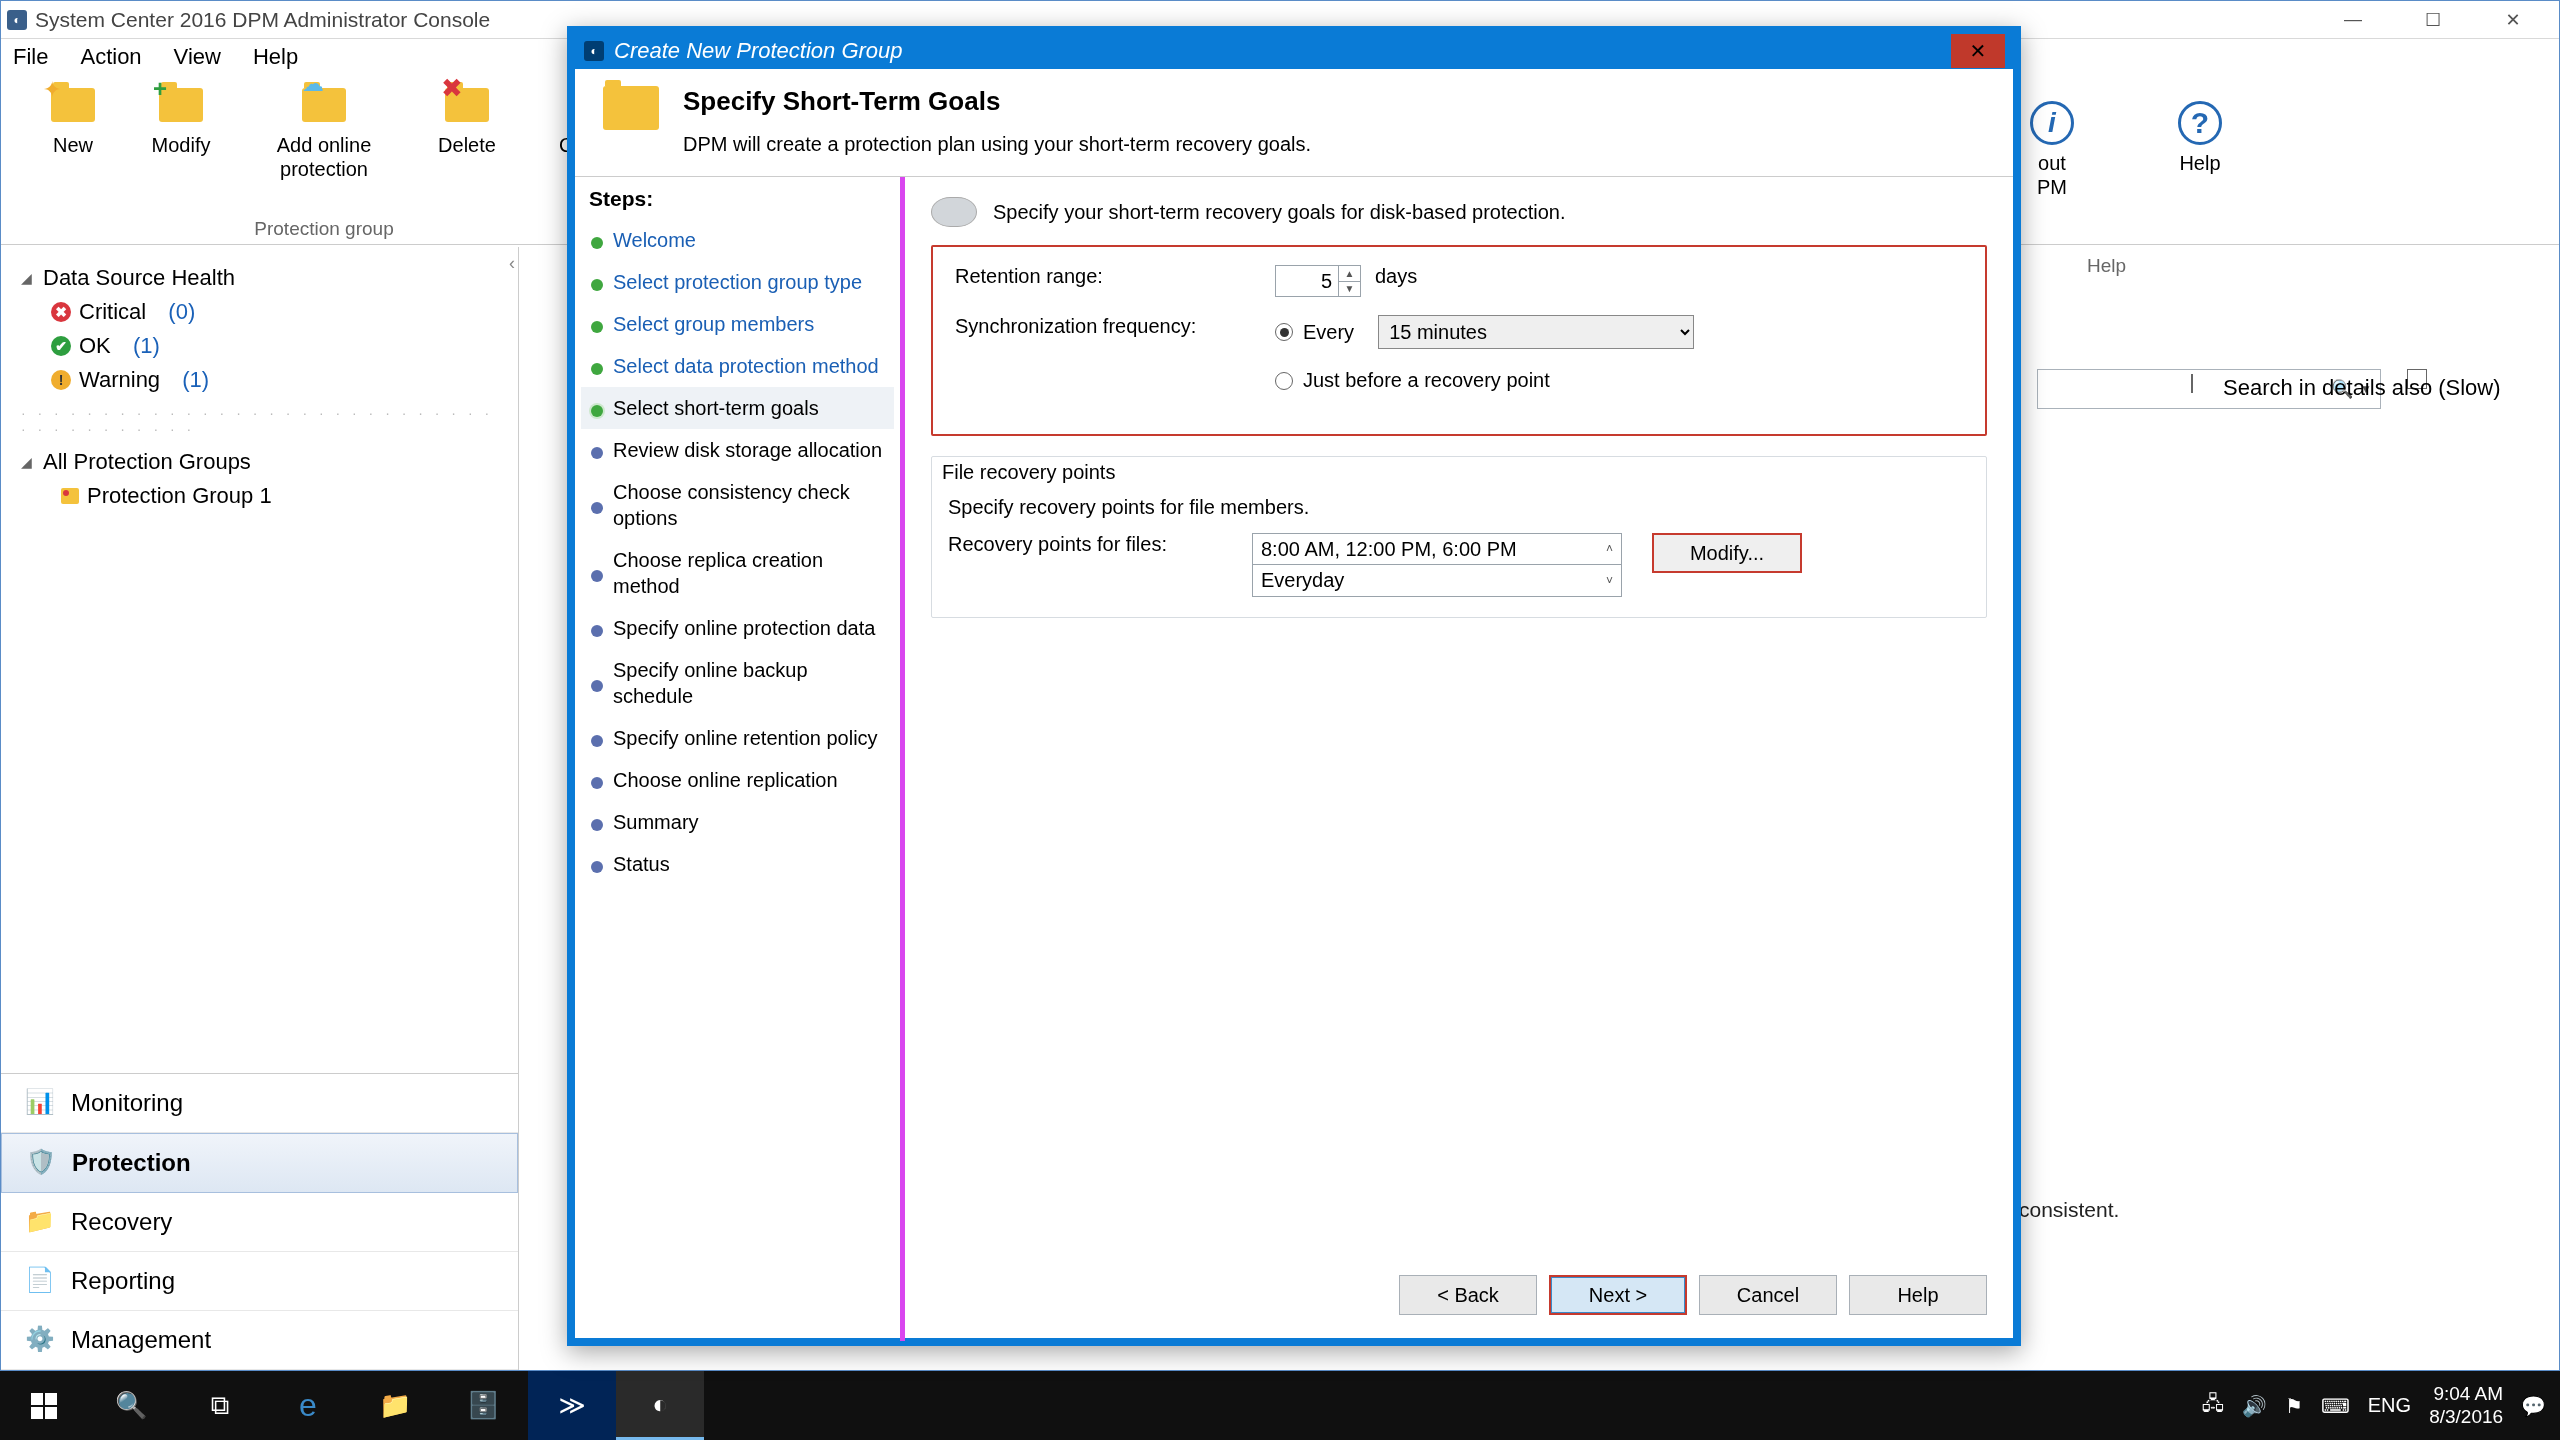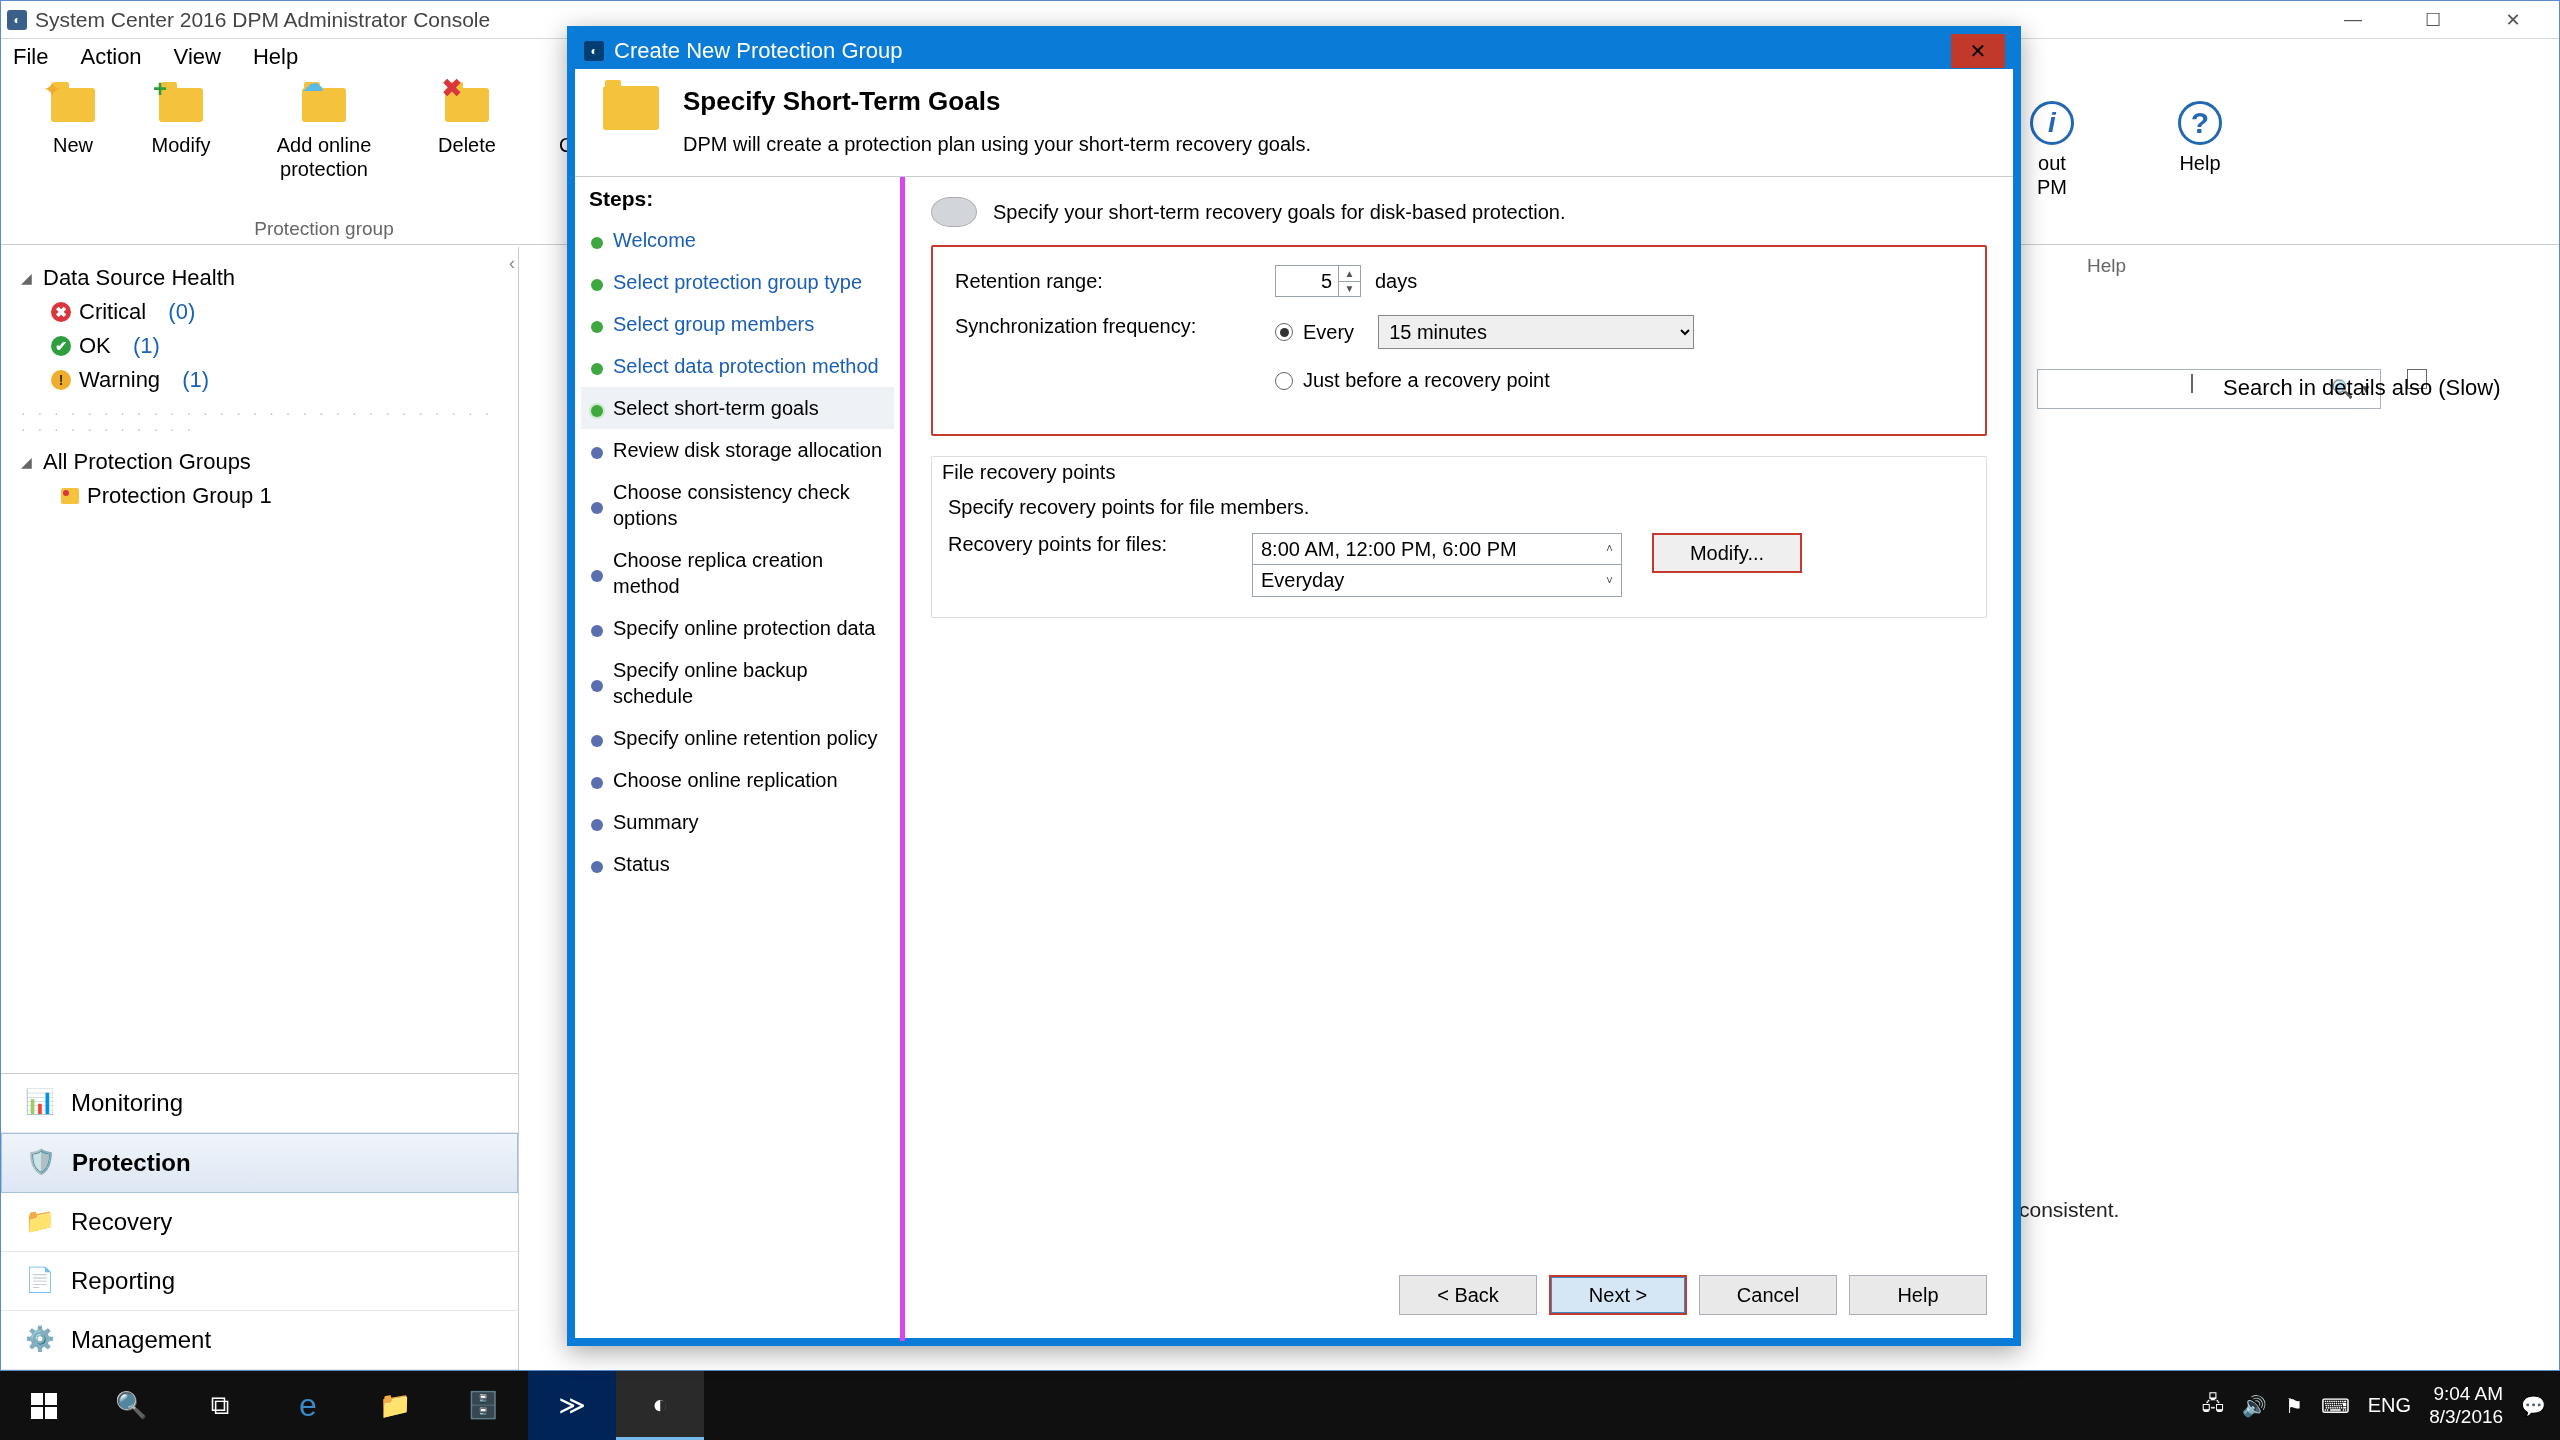--- a/index.html
+++ b/index.html
@@ -44,42 +44,42 @@
 .nav-item.active { background: linear-gradient(#f0f4fa,#dde7f3); border:1px solid #a7bfde; font-weight:bold;}
 .nav-icon { width: 30px; height: 30px; display:inline-block; }
 
 .main-panel { flex: 1; position: relative; }
 .collapse-handle { position:absolute; top:6px; left:-10px; font-size:18px; color:#888;}
 
 
 .dialog { position: absolute; top: 26px; left: 567px; width: 1454px; height: 1320px; background: #fff; border: 8px solid #0a7bd6; box-shadow: 0 6px 24px rgba(0,0,0,0.35); z-index: 100; }
 .dlg-title { height: 36px; background: #0a7bd6; color: #fff; display: flex; align-items: center; padding: 0 10px; margin:-1px;}
 .dlg-title-icon { width:20px;height:20px;background:#003e73;border-radius:3px;margin-right:10px;display:flex;align-items:center;justify-content:center;font-size:12px;}
-.dlg-title-text { font-size: 22px; flex:1;}
+.dlg-title-text { font-size: 22px; flex:1;font-style:italic;}
 .dlg-close { width: 54px; height: 34px; background:#c0392b; color:#000; display:flex;align-items:center;justify-content:center;font-size:20px; margin-top:-1px; margin-right:-1px;}
 .dlg-header { padding: 18px 28px 20px 28px; display:flex; gap:22px; border-bottom:1px solid #ccc;}
 .dlg-header-icon { width:58px;height:52px; }
 .dlg-header-text h2 { font-size: 26px; font-weight:bold; margin-bottom:16px;}
 .dlg-header-text p { font-size: 20px; }
 
 .dlg-body { display:flex; height: calc(100% - 36px - 104px); }
 .steps-col { width: 330px; border-right:5px solid #d946ef; padding: 10px 6px; }
 .steps-title { font-weight:bold; font-size:21px; padding: 0 8px 8px 8px;}
 .step { display:flex; gap:10px; padding:8px 10px; font-size:20px; align-items:center; line-height:1.3;}
 .step-bullet { width:12px;height:12px;border-radius:50%; margin-top:5px; flex-shrink:0;}
 .bullet-done { background:#3fa73f;}
 .bullet-current { background:#3fa73f; box-shadow:0 0 0 2px #cde8cd;}
 .bullet-pending { background:#5b6fae;}
 .step.link { color:#1a5fb4;}
 .step.current { background:#eef2f6;}
 .right-col { flex:1; padding: 20px 26px; position:relative;}
 .instr { display:flex; gap:16px; align-items:center; font-size:20px; margin-bottom:18px;}
 .disk-icon { width:46px;height:30px;background:#d2d6da;border-radius:50%/60%; border:1px solid #aaa;}
 .box-red { border:2px solid #c63a2e; border-radius:2px; padding: 18px 22px 24px 22px; margin-bottom:20px;}
-.form-row { display:flex; align-items:center; font-size:20px; margin-bottom:18px; }
+.form-row { display:flex; align-items:flex-start; font-size:20px; margin-bottom:18px; }
 .form-label { width: 320px;}
 .spinner { width:86px; height:32px; border:1px solid #9aa3ab; display:flex;}
 .spinner input { border:none; width:62px; padding:0 6px; font-size:20px; text-align:right; outline:none;}
 .spinner-btns { width:22px; display:flex; flex-direction:column; border-left:1px solid #9aa3ab;}
 .spinner-btns div { flex:1; font-size:10px; display:flex;align-items:center;justify-content:center; color:#555;}
 .spinner-btns div:first-child{border-bottom:1px solid #9aa3ab;}
 .unit { margin-left:14px;}
 .radio-row { display:flex; align-items:center; gap:10px; margin-left:0;}
 .radio { width:18px;height:18px;border:1px solid #666;border-radius:50%;display:inline-flex;align-items:center;justify-content:center;}
 .radio.checked::after{content:"";width:9px;height:9px;background:#333;border-radius:50%;}

